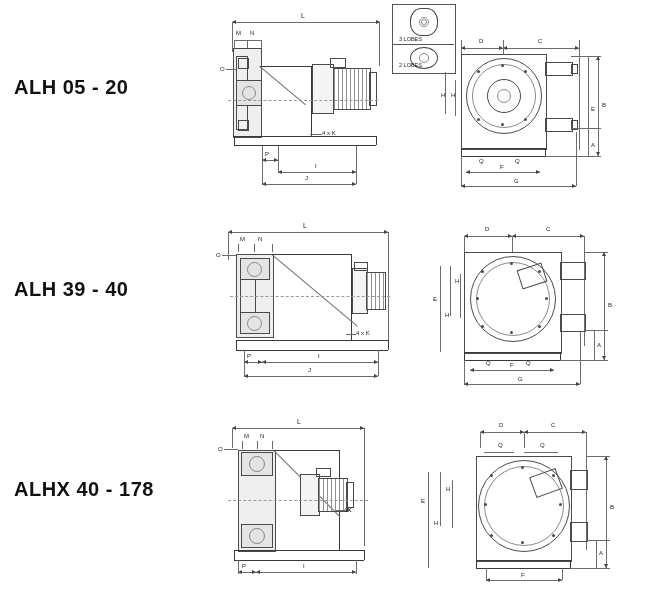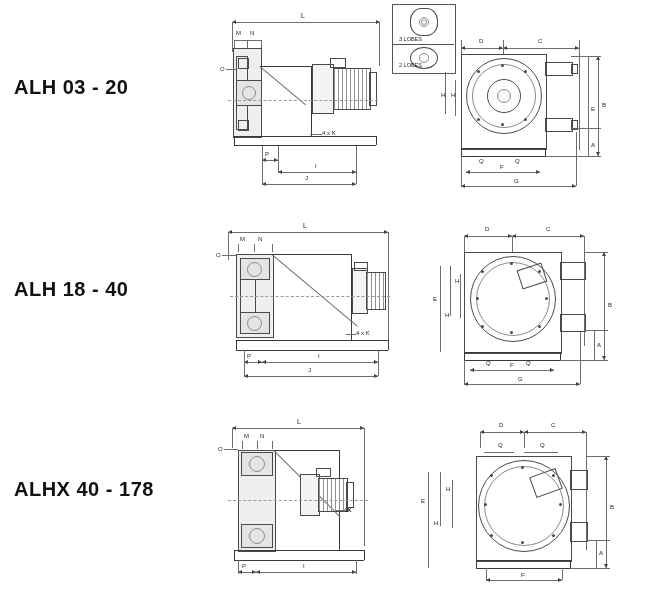--- a/index.html
+++ b/index.html
@@ -49,21 +49,21 @@
         border-right:2px solid transparent;border-bottom:4px solid #444;}
   .arrD{position:absolute;width:0;height:0;border-left:2px solid transparent;
         border-right:2px solid transparent;border-top:4px solid #444;}
   .motor{position:absolute;border:1px solid #4a4a4a;background:#f4f4f4;}
   .motorfins{position:absolute;
              background:repeating-linear-gradient(90deg,#8f8f8f 0 1px,transparent 1px 4px);}
 </style>
 </head>
 <body>
 
-<div class="model-label m1">ALH 03 - 20</div>
+<div class="model-label m1">ALH 05 - 20</div>
 
 <div class="row row1">
 
   <div class="lobebox" style="left:392px;top:4px;width:62px;height:68px;"></div>
   <div class="lobesep" style="left:392px;top:44px;width:62px;"></div>
 
   <div class="circ" style="left:410px;top:8px;width:26px;height:26px;border-radius:40% 40% 40% 40%/45% 45% 45% 45%;"></div>
   <div class="circl" style="left:419px;top:17px;width:8px;height:8px;"></div>
   <div class="circl" style="left:421px;top:19px;width:4px;height:4px;"></div>
   <div class="lobetxt" style="left:399px;top:36px;">3 LOBES</div>
@@ -191,21 +191,21 @@
   <div class="arrR" style="left:536px;top:170px;"></div>
   <div class="dim" style="left:500px;top:164px;">F</div>
   <div class="ln h thin" style="left:461px;top:186px;width:115px;"></div>
   <div class="arrL" style="left:461px;top:184px;"></div>
   <div class="arrR" style="left:572px;top:184px;"></div>
   <div class="dim" style="left:514px;top:178px;">G</div>
   <div class="ln v thin" style="left:461px;top:156px;height:30px;"></div>
   <div class="ln v thin" style="left:576px;top:132px;height:54px;"></div>
 </div>
 
-<div class="model-label m2">ALH 18 - 40</div>
+<div class="model-label m2">ALH 39 - 40</div>
 
 <div class="row row2">
 
   <div class="ln h thin" style="left:228px;top:32px;width:160px;"></div>
   <div class="arrL" style="left:228px;top:30px;"></div>
   <div class="arrR" style="left:384px;top:30px;"></div>
   <div class="dim dim7" style="left:303px;top:22px;">L</div>
   <div class="ln v thin" style="left:228px;top:32px;height:28px;"></div>
   <div class="ln v thin" style="left:388px;top:32px;height:112px;"></div>
 

